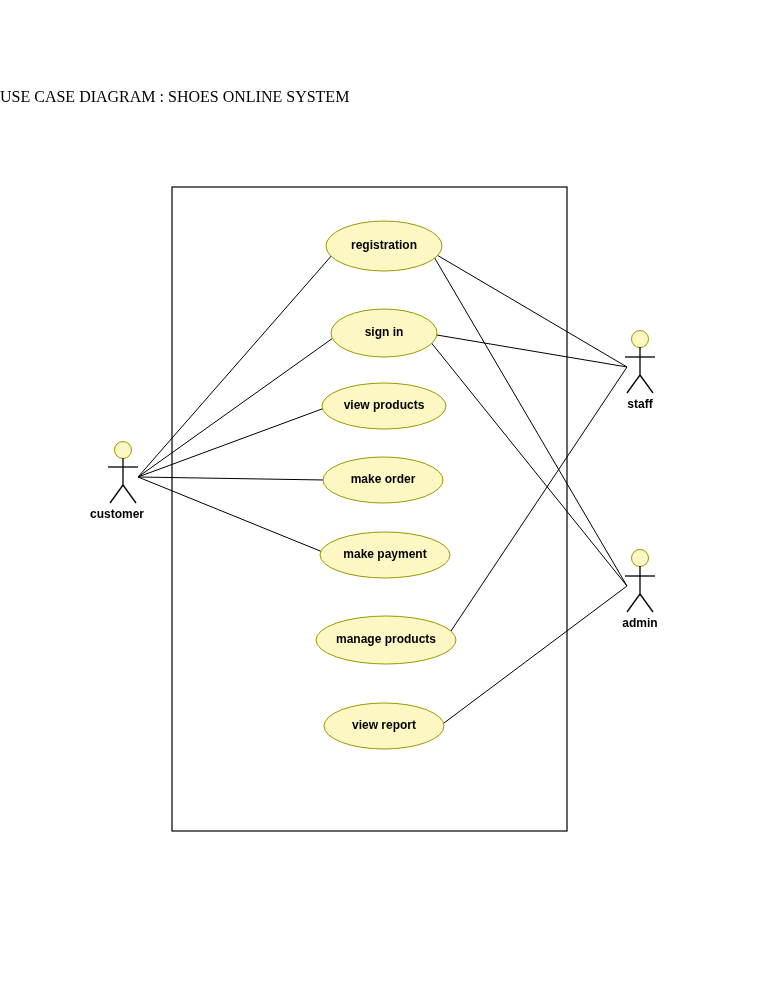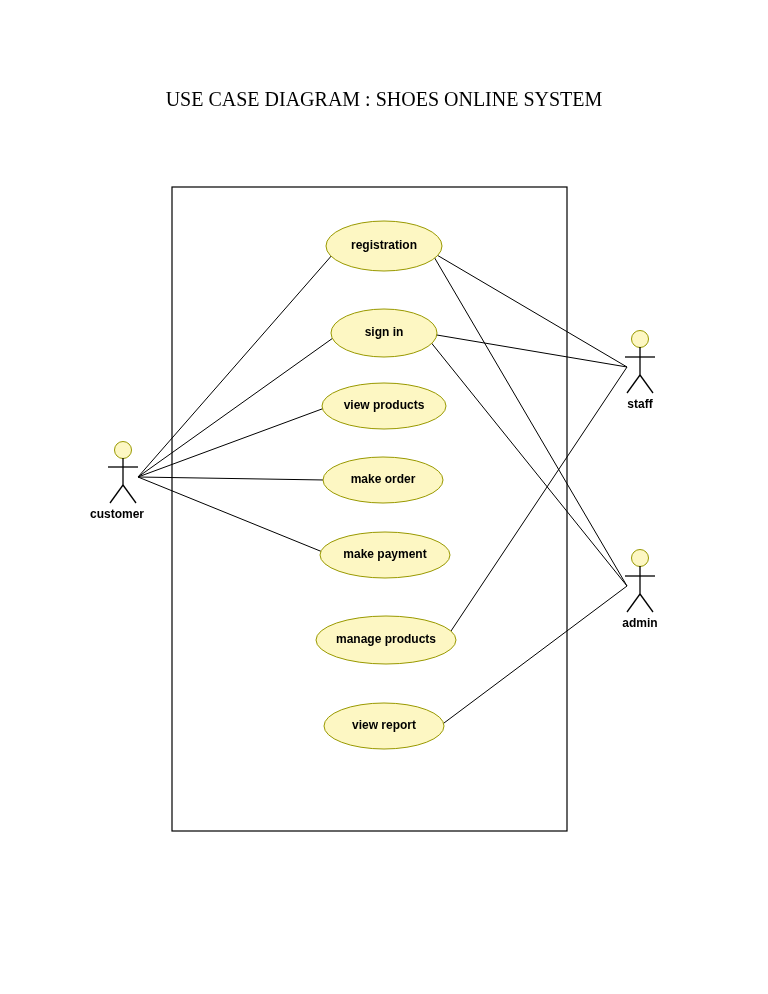--- a/index.html
+++ b/index.html
@@ -9,22 +9,21 @@
     height: 994px;
     background: #fff;
     font-family: "Times New Roman", serif;
     position: relative;
   }
   .title {
     position: absolute;
     top: 88px;
     left: 0;
     width: 768px;
-    text-align: center;
-    font-size: 20px;
+    font-size: 16px;
     color: #000;
   }
   svg { position: absolute; top: 0; left: 0; }
   .usecase text {
     font-family: Arial, sans-serif;
     font-size: 12px;
     font-weight: bold;
     text-anchor: middle;
     dominant-baseline: middle;
   }

